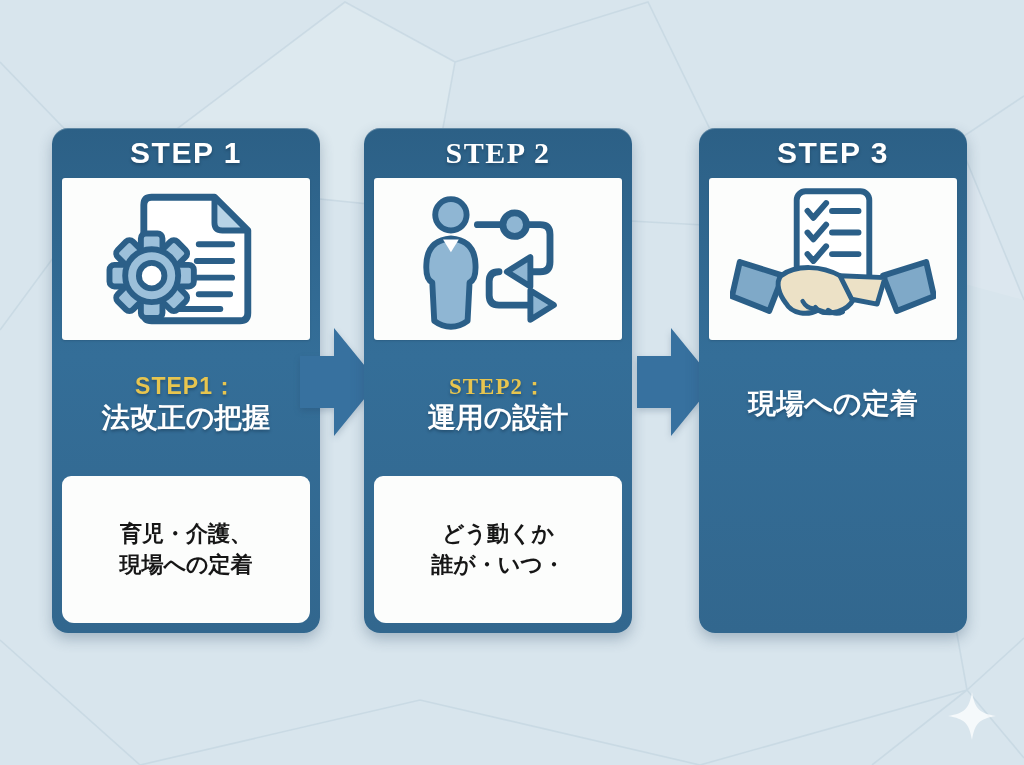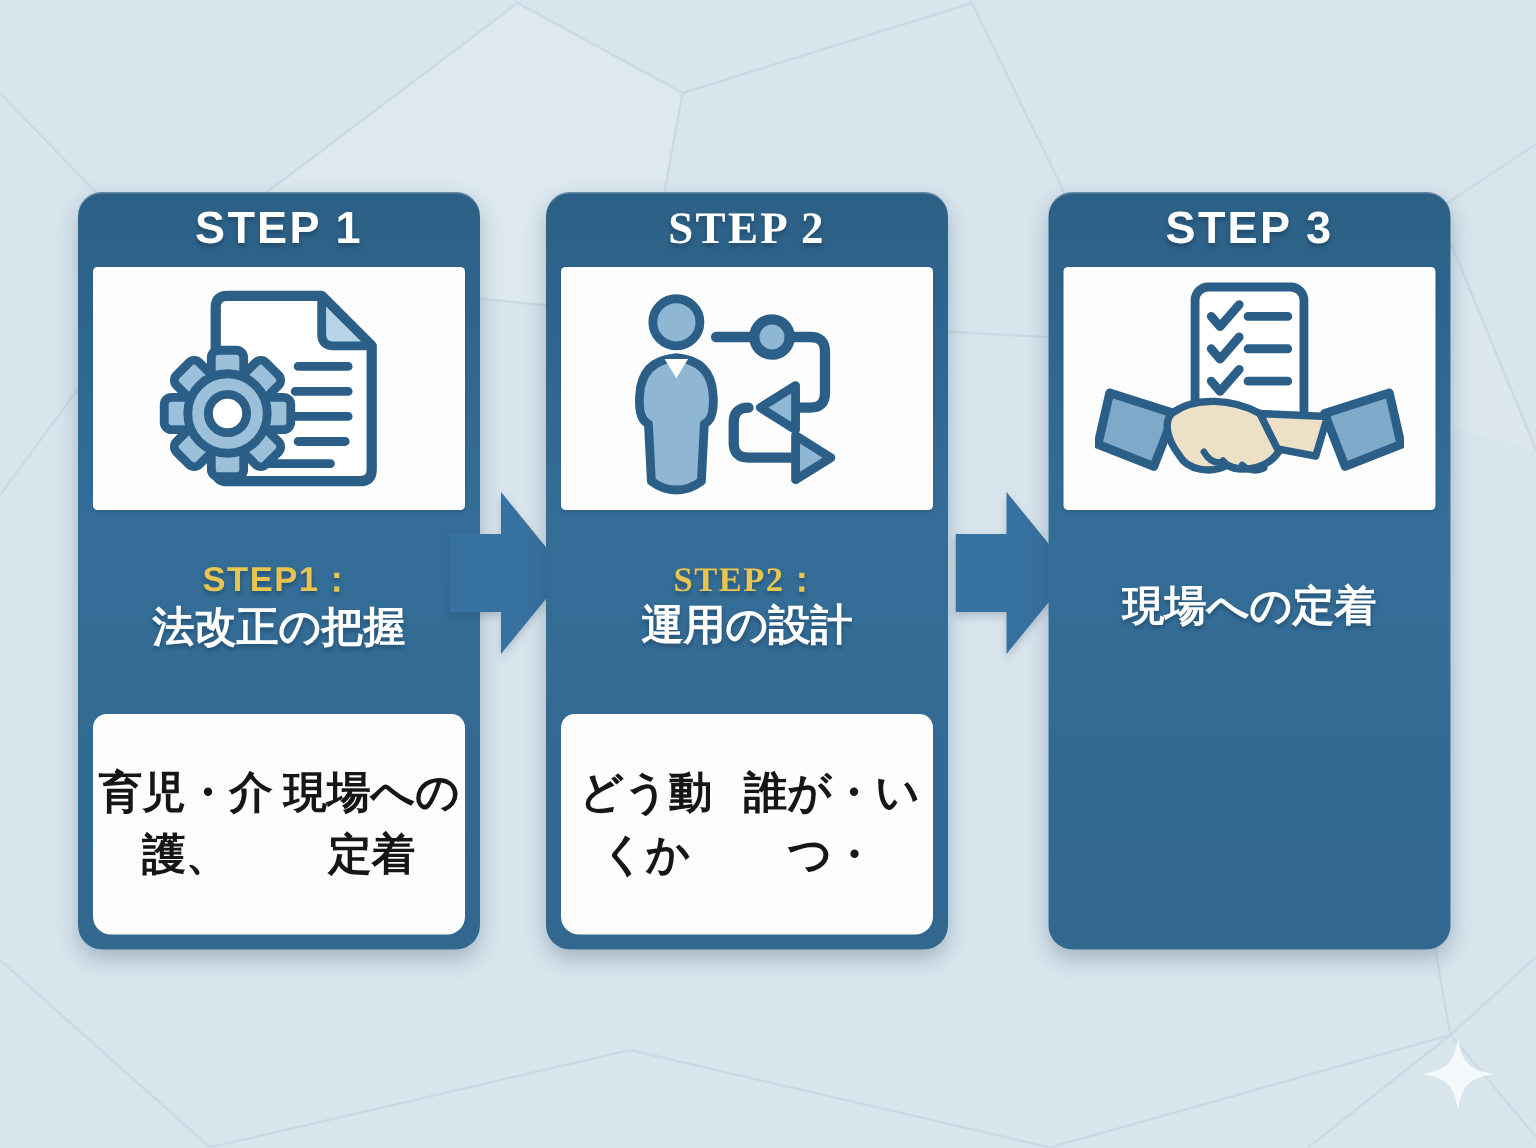--- a/index.html
+++ b/index.html
@@ -45,22 +45,22 @@
     color:#e7c54f;font-size:23px;font-weight:800;letter-spacing:1px;
     text-shadow:0 2px 3px rgba(10,30,50,0.35);line-height:1.1;
   }
   .step-title{
     color:#ffffff;font-size:28px;font-weight:800;
     text-shadow:0 2px 3px rgba(10,30,50,0.35);line-height:1.1;white-space:nowrap;
   }
   .desc-panel{
     flex:1;margin-top:8px;background:#fcfdfc;
     border-radius:9px 9px 12px 12px;
-    display:flex;flex-direction:row;align-items:center;justify-content:center;
-    color:#161616;font-size:29px;font-weight:800;line-height:1.4;text-align:center;
+    display:flex;flex-direction:column;align-items:center;justify-content:center;
+    color:#161616;font-size:22px;font-weight:800;line-height:1.4;text-align:center;
   }
   .arrow{
     position:absolute;top:326px;width:80px;height:112px;
     filter:drop-shadow(0 3px 3px rgba(30,60,90,0.22));
   }
   .arrow.a1{left:300px;}
   .arrow.a2{left:637px;}
 </style>
 </head>
 <body>

